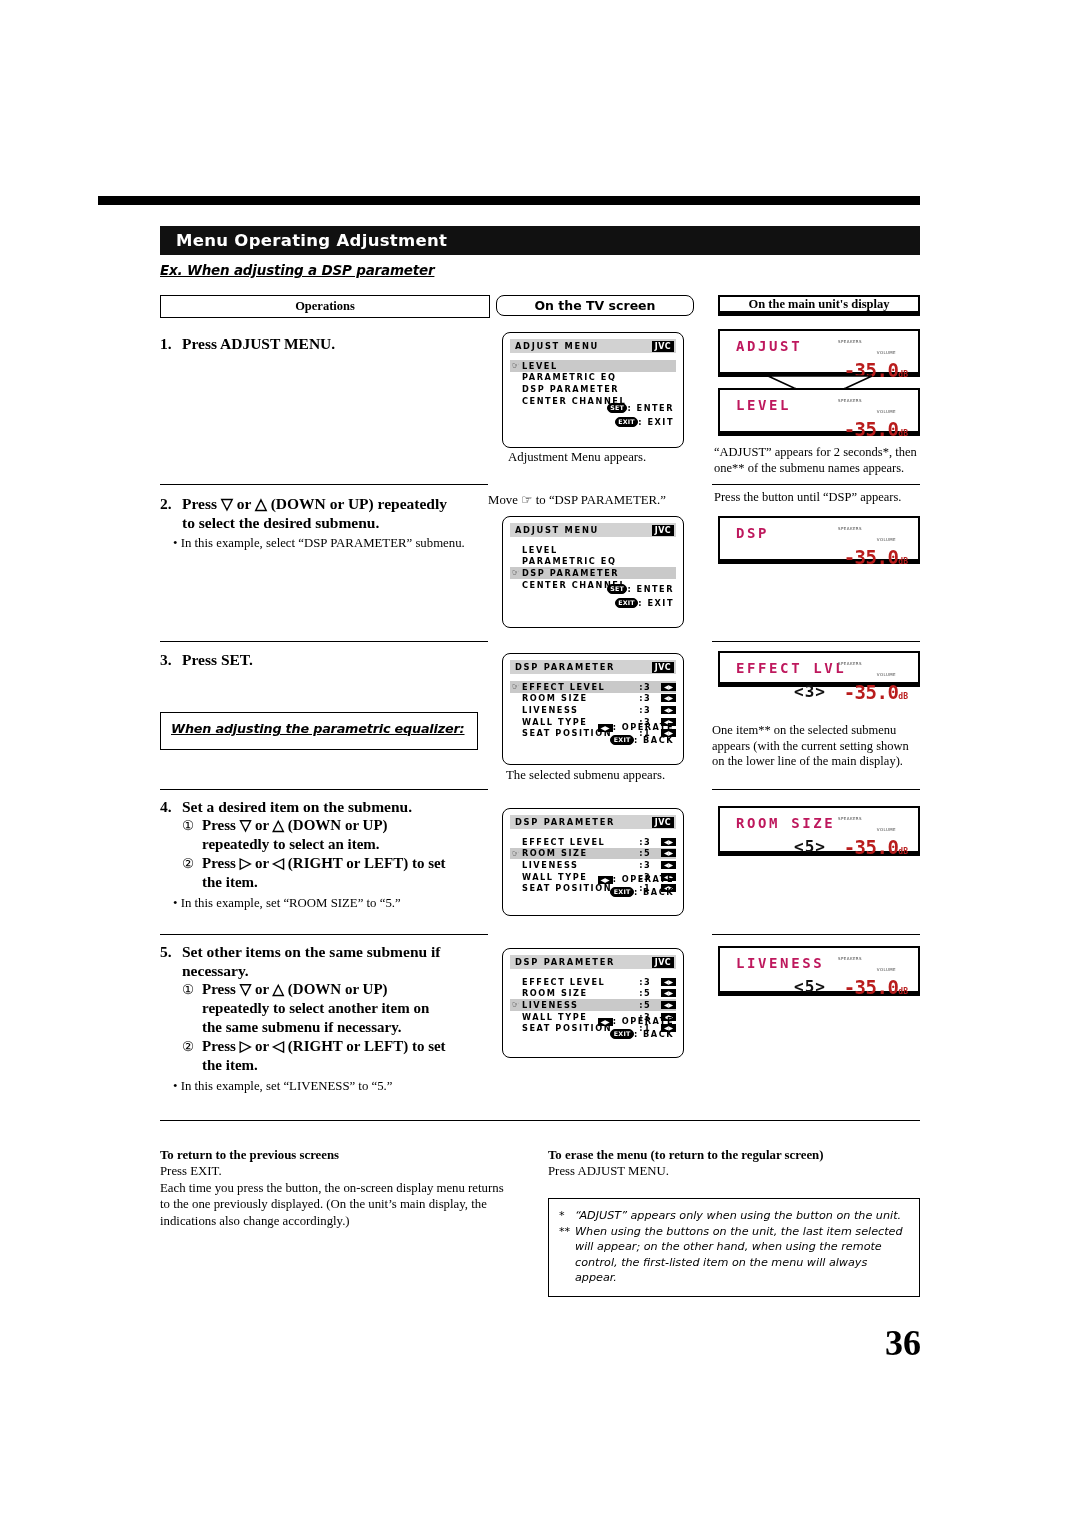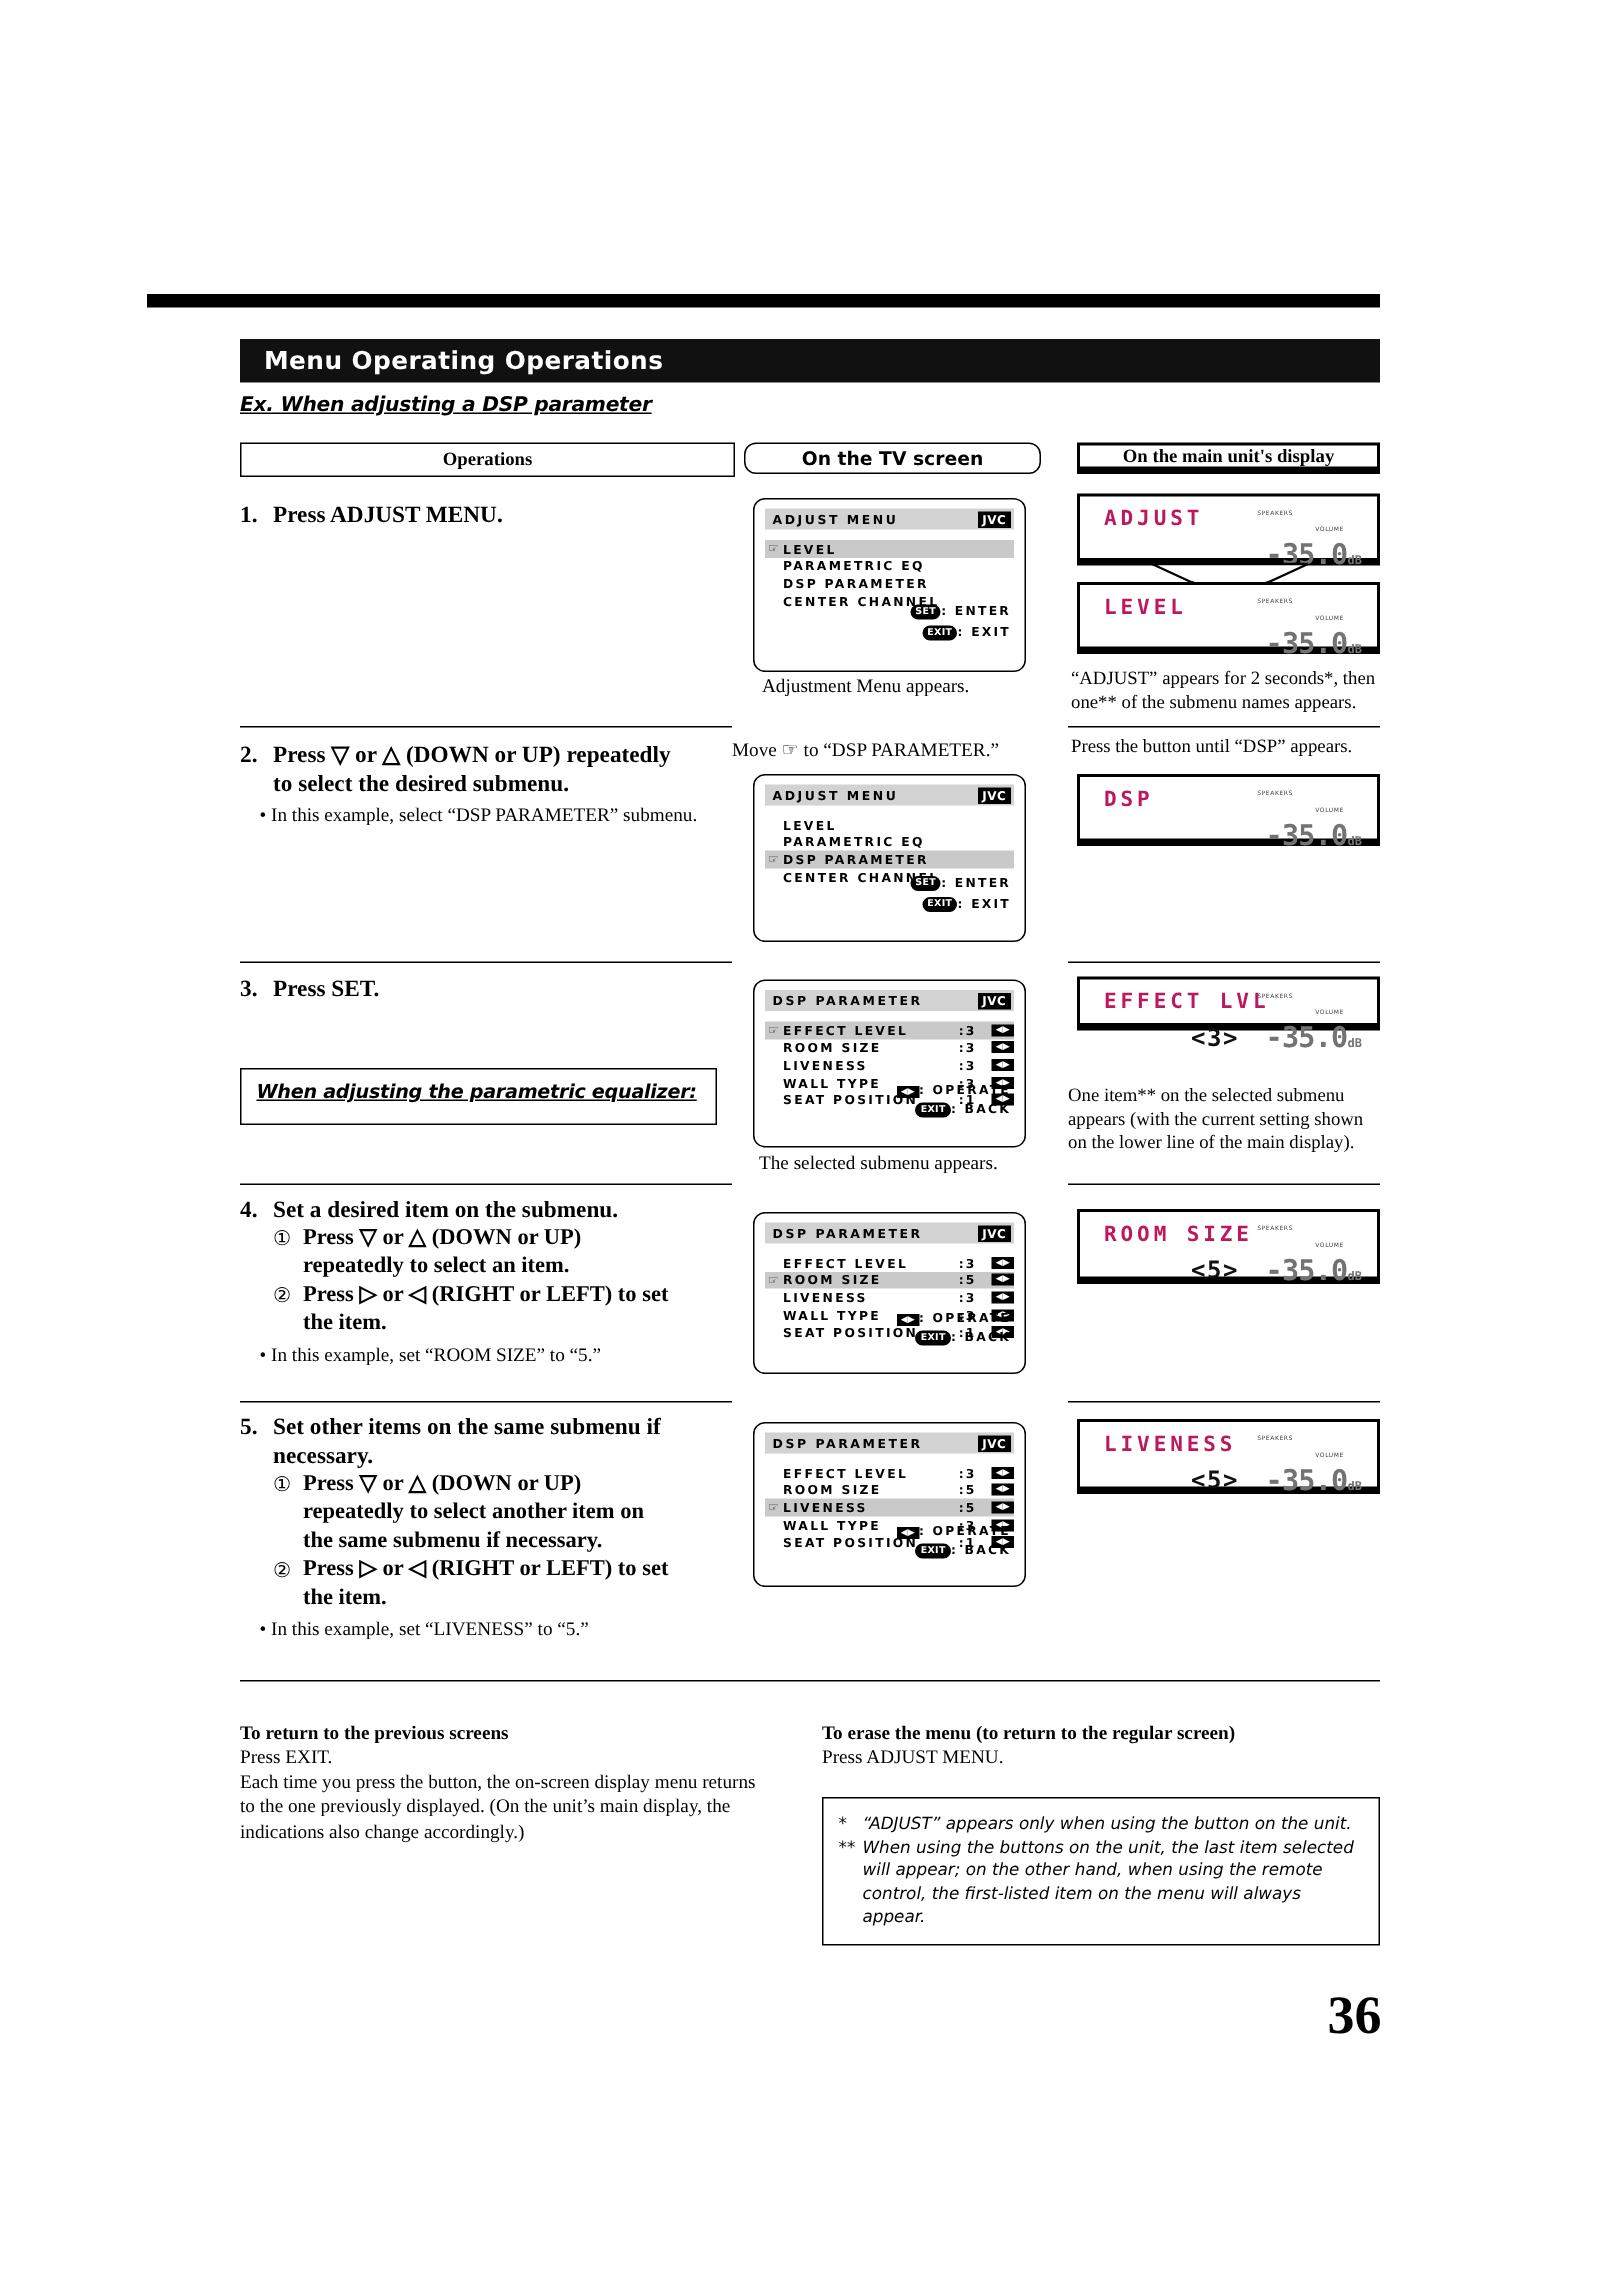--- a/index.html
+++ b/index.html
@@ -272,21 +272,21 @@
     letter-spacing: 1px;
     color: #111;
   }
   .unit-vol {
     position: absolute;
     right: 10px; top: 28px;
     font-family: "DejaVu Sans Mono", monospace;
     font-size: 19px;
     font-weight: bold;
     letter-spacing: -0.5px;
-    color: #737373;
+    color: #b91c1c;
   }
   .unit-vol .db {
     font-size: 8px;
     letter-spacing: 0;
   }
   .unit-spk {
     position: absolute;
     right: 56px; top: 8px;
     font-family: "DejaVu Sans", sans-serif;
     font-size: 4px;
@@ -360,21 +360,21 @@
     font-weight: bold;
     font-size: 36px;
   }
 </style>
 </head>
 <body>
 
 <div class="top-rule"></div>
 
 <div class="section-bar">
-  <span class="section-bar-title">Menu Operating Operations</span>
+  <span class="section-bar-title">Menu Operating Adjustment</span>
 </div>
 
 <div class="ex-line">Ex. When adjusting a DSP parameter</div>
 
 <div class="colhead ops">Operations</div>
 <div class="colhead tv">On the TV screen</div>
 <div class="colhead unit">On the main unit's display</div>
 
 <div class="hr-left" style="top:484px"></div>
 <div class="hr-left" style="top:641px"></div>

